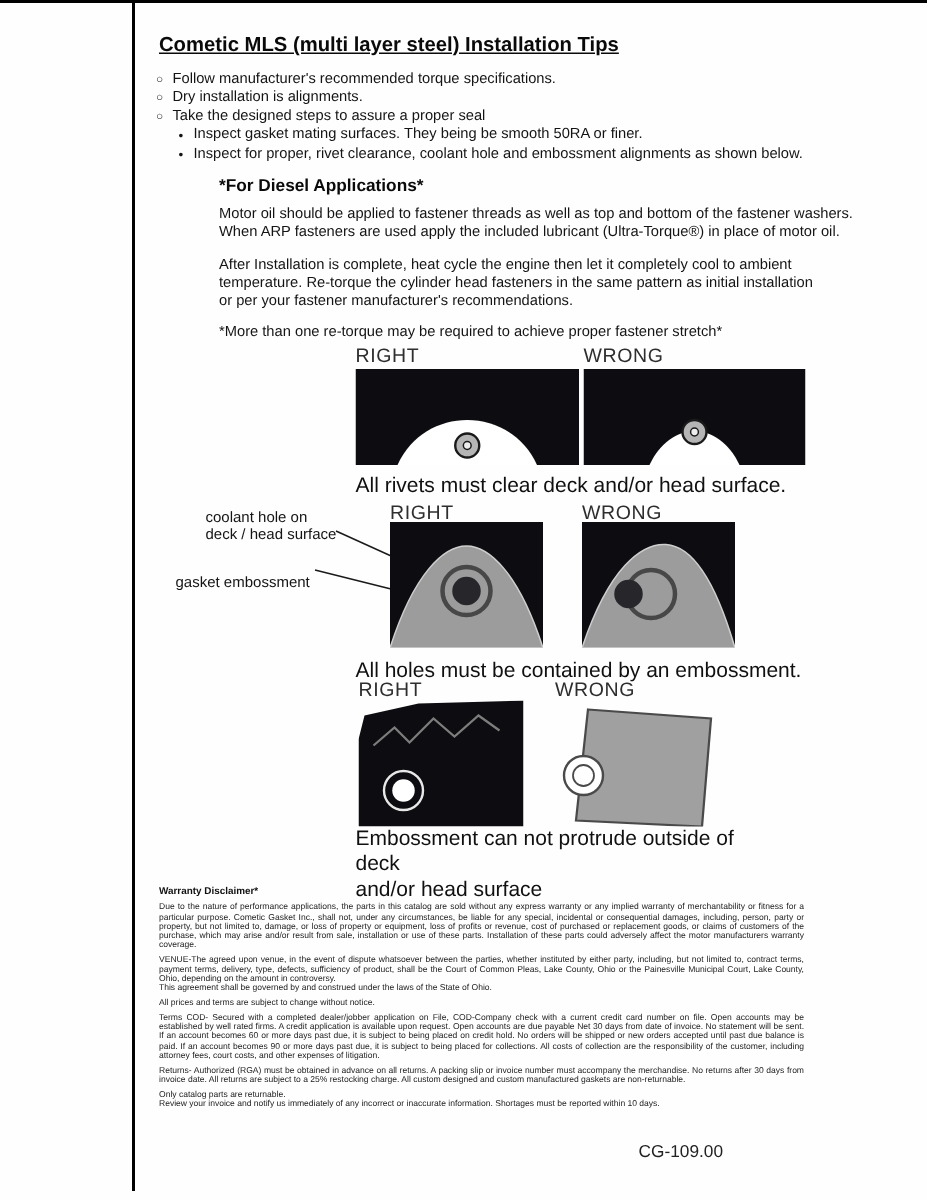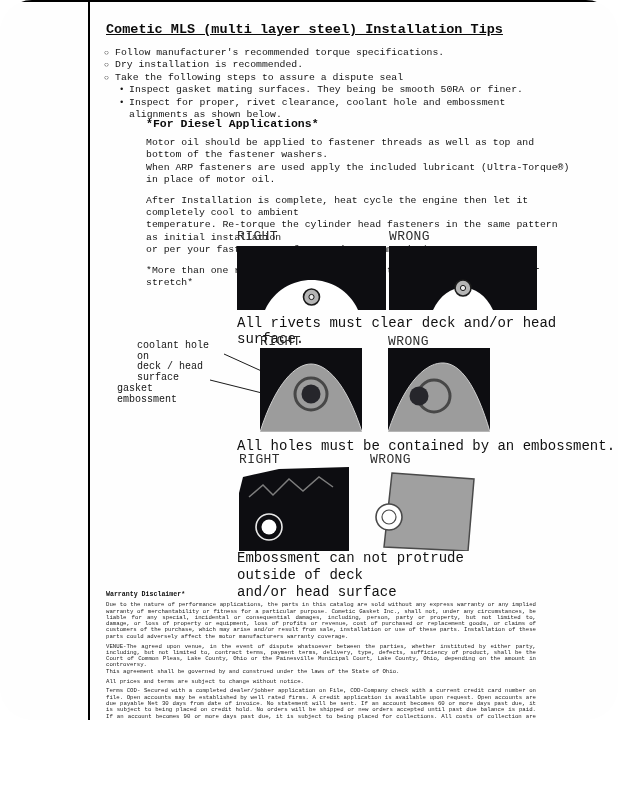--- a/index.html
+++ b/index.html
@@ -1,19 +1,19 @@
 <!DOCTYPE html>
 <html><head>
 <meta charset="utf-8">
 <style>
   * { margin:0; padding:0; box-sizing:border-box; }
   html,body { background:#ffffff; }
   .page {
-    position:relative; width:618px; height:720px; background:#fefefe;
-    font-family:Liberation Mono, monospace; color:#141414; overflow:hidden;border-radius:32px;
+    position:relative; width:618px; height:800px; background:#fefefe;
+    font-family:Liberation Sans, sans-serif; color:#141414; overflow:hidden;
   }
   .rule-top { position:absolute; left:0; top:0; width:618px; height:2px; background:#000; }
   .rule-left { position:absolute; left:88px; top:0; width:2px; height:794px; background:#000; }
 
   .title {
     position:absolute; left:106px; top:22px; font-size:13.5px; font-weight:bold;
     text-decoration:underline; color:#0a0a0a;
   }
 
   .intro { position:absolute; left:104px; top:47px; width:460px; font-size:9.8px; line-height:12.4px; }
@@ -51,25 +51,25 @@
 
   <h1 class="title">Cometic MLS (multi layer steel) Installation Tips</h1>
 
   <div class="intro">
     <div class="brow">
       <span class="mk">○</span>
       <span>Follow manufacturer's recommended torque specifications.</span>
     </div>
     <div class="brow">
       <span class="mk">○</span>
-      <span>Dry installation is recommended.</span>
+      <span>Dry installation is alignments.</span>
     </div>
     <div class="brow">
       <span class="mk">○</span>
-      <span>Take the following steps to assure a dispute seal</span>
+      <span>Take the designed steps to assure a proper seal</span>
     </div>
     <div class="brow sub">
       <span class="mk">•</span>
       <span>Inspect gasket mating surfaces.  They being be smooth 50RA or finer.</span>
     </div>
     <div class="brow sub">
       <span class="mk">•</span>
       <span>Inspect for proper, rivet clearance, coolant hole and embossment alignments as shown below.</span>
     </div>
   </div>

